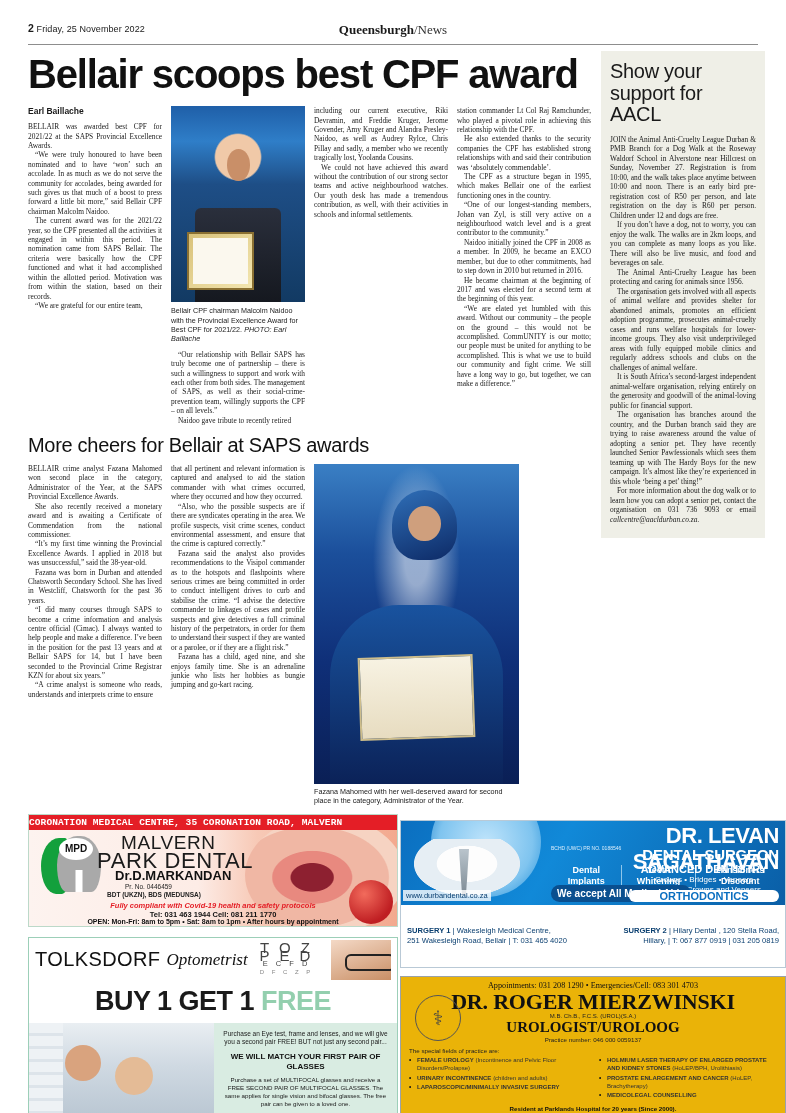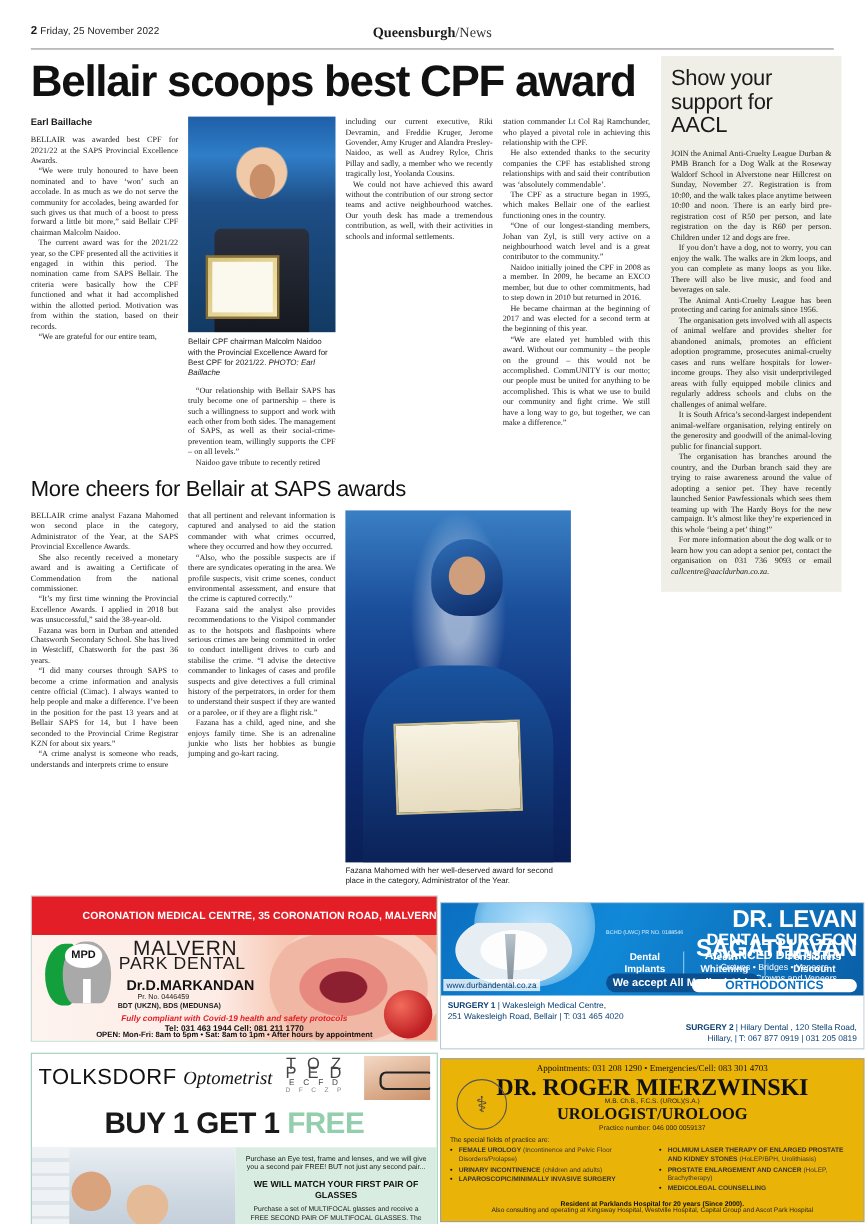--- a/index.html
+++ b/index.html
@@ -116,22 +116,22 @@
   .sidebox p {
     font-size: 7.4px; line-height: 9.5px; text-align: justify; text-indent: 7px;
   }
   .sidebox p.first { text-indent: 0; }
   .sidebox em { font-style: italic; }
 
   
   .ads-left { width: 370px; }
   .ad-mpd { border: 1px solid #bcd9c9; margin-top: 8px; width: 370px; }
   .ad-mpd .bar {
-    background: #e41e26; color: #fff; font-family:Liberation Sans, sans-serif;
-    font-weight: 700; font-size: 9.5px; text-align: right; padding: 12px 0; letter-spacing:.1px;
+    background: #e41e26; color: #fff; font-family:Liberation Mono, monospace;
+    font-weight: 700; font-size: 9.5px; text-align: left; padding: 2px 0; letter-spacing:.1px;
   }
   .mpd-body { position: relative; height: 96px; background:
       linear-gradient(90deg,#fdf3ef 0%, #fdece6 46%, #f7c9b6 62%, #f3a98f 100%); overflow:hidden;}
   .mpd-mouth { position:absolute; right:-8px; top:-14px; width:160px; height:118px;
       background: radial-gradient(ellipse at 42% 52%, #8d2030 0 16%, #e8897f 17% 30%, #f0b7a4 31% 58%, #f6d3c2 59% 100%);
       border-radius:50%; }
   .mpd-apple { position:absolute; right:4px; bottom:2px; width:44px; height:44px;
       background: radial-gradient(circle at 35% 32%, #f26b5c, #bf1e22 70%); border-radius:50%;}
   .mpd-logo { position:absolute; left:8px; top:2px; width:74px; height:66px; }
   .tooth {
@@ -145,22 +145,22 @@
     background:#13a03c;
     border-radius: 60% 20% 30% 50% / 50% 50% 50% 50%;
   }
   .mpd-badge {
     position:absolute; left:22px; top:6px; width:34px; height:22px; background:#fff;
     border-radius:50%; display:flex;align-items:center;justify-content:center;
     font-family:"Liberation Sans",sans-serif; font-weight:700; font-size:10px; color:#111;
   }
   .mpd-name1 { position:absolute; left:92px; top:2px; font-family:"Liberation Sans",sans-serif;
      font-weight:400; font-size:19px; letter-spacing:.6px; color:#1b1b1b;}
-  .mpd-name2 { position:absolute; left:79px; top:18px; font-family:"Liberation Sans",sans-serif;
-     font-weight:400; font-size:16px; letter-spacing:.6px; color:#1b1b1b;}
+  .mpd-name2 { position:absolute; left:68px; top:18px; font-family:"Liberation Sans",sans-serif;
+     font-weight:400; font-size:22px; letter-spacing:.6px; color:#1b1b1b;}
   .mpd-dr { position:absolute; left:86px; top:38px; font-family:"Liberation Sans",sans-serif;
      font-weight:700; font-size:13px; color:#111;}
   .mpd-pr { position:absolute; left:96px; top:53px; font-family:"Liberation Sans",sans-serif;
      font-size:6.5px; color:#222; }
   .mpd-q  { position:absolute; left:78px; top:61px; font-family:"Liberation Sans",sans-serif;
      font-weight:700; font-size:6.5px; color:#222; }
   .mpd-covid { position:absolute; left:0; right:0; top:71px; text-align:center;
      font-family:"Liberation Sans",sans-serif; font-weight:700; font-style:italic;
      font-size:7.5px; color:#e41e26; }
   .mpd-tel { position:absolute; left:0; right:0; top:80px; text-align:center;
@@ -225,21 +225,21 @@
   .levan-adv .t { font-weight:700; font-size:11px; }
   .levan-adv .s { font-size:8px; line-height:10px; }
   .levan-med { position:absolute; left:150px; bottom:3px; width:140px; background:#0a4f8f;
      border-radius:9px; color:#fff; font-family:"Liberation Sans",sans-serif; font-weight:700;
      font-size:10px; text-align:center; padding:3px 0;}
   .levan-orth { position:absolute; right:6px; bottom:3px; width:150px; background:#fff;
      border-radius:9px; color:#0b6fc0; font-family:"Liberation Sans",sans-serif; font-weight:700;
      font-size:11px; text-align:center; padding:0 0;}
   .levan-url { position:absolute; left:2px; bottom:4px; font-family:"Liberation Sans",sans-serif;
      font-size:7.5px; color:#0a3f70; background:rgba(255,255,255,.8); padding:1px 3px;}
-  .levan-foot { display:flex; padding:4px 6px;flex-direction:column; }
+  .levan-foot { display:flex; padding:21px 6px; }
   .levan-foot > div { flex:1; font-family:"Liberation Sans",sans-serif; font-size:7.6px; line-height:10px; color:#0a3f70;}
   .levan-foot .r { text-align:right; }
   .levan-foot b { font-weight:700; }
 
   
   .ad-mier { width:386px; border:1px solid #9aa2a8; background:#eab308; margin-top:8px; padding:4px 8px 6px 8px;}
   .mier-appt { text-align:center; font-family:"Liberation Serif",serif; font-size:8.2px; color:#111;}
   .mier-title { text-align:center; font-family:"Liberation Serif",serif; font-weight:700;
      font-size:22px; letter-spacing:-.2px; color:#111; line-height:1.05;}
   .mier-q { text-align:center; font-family:"Liberation Sans",sans-serif; font-size:6px; color:#222;}

